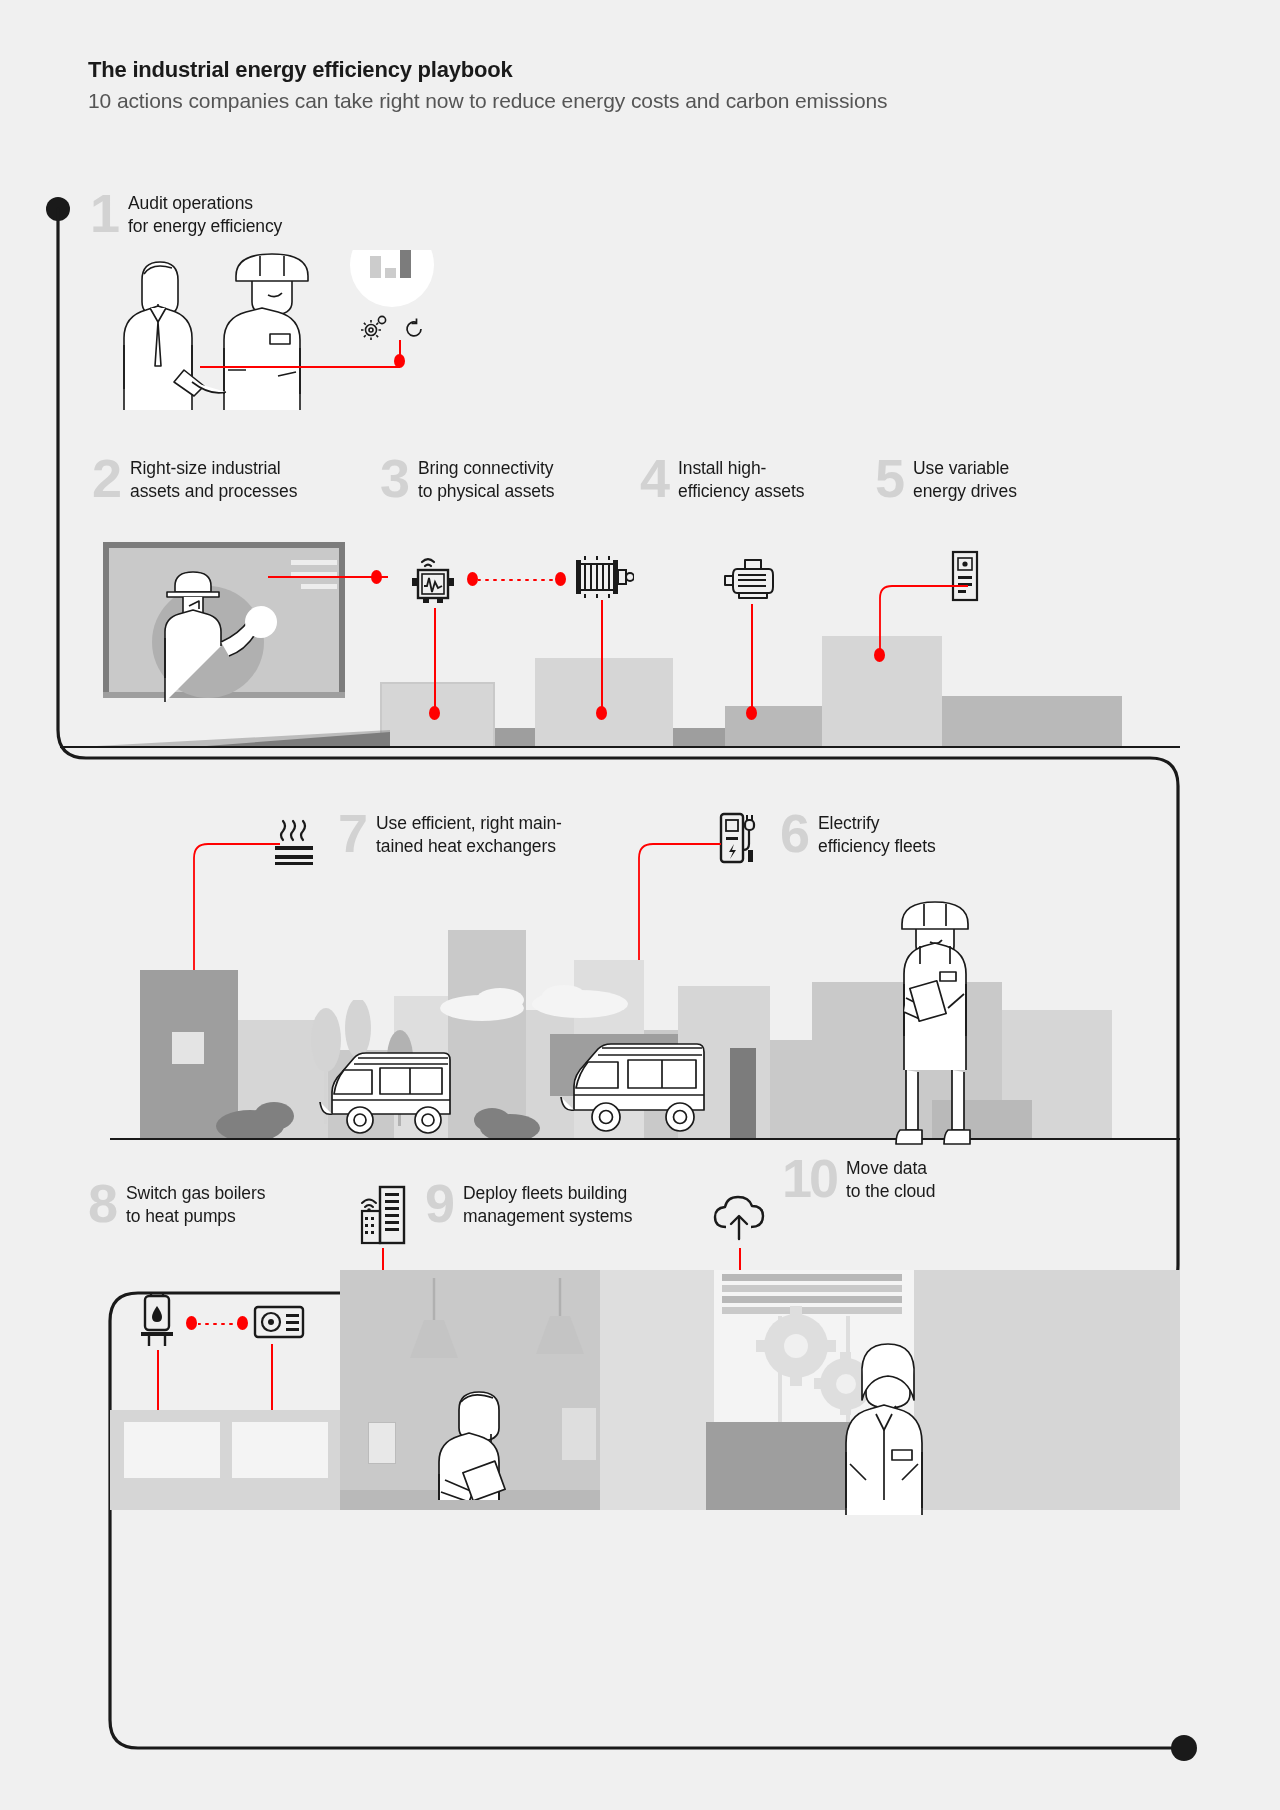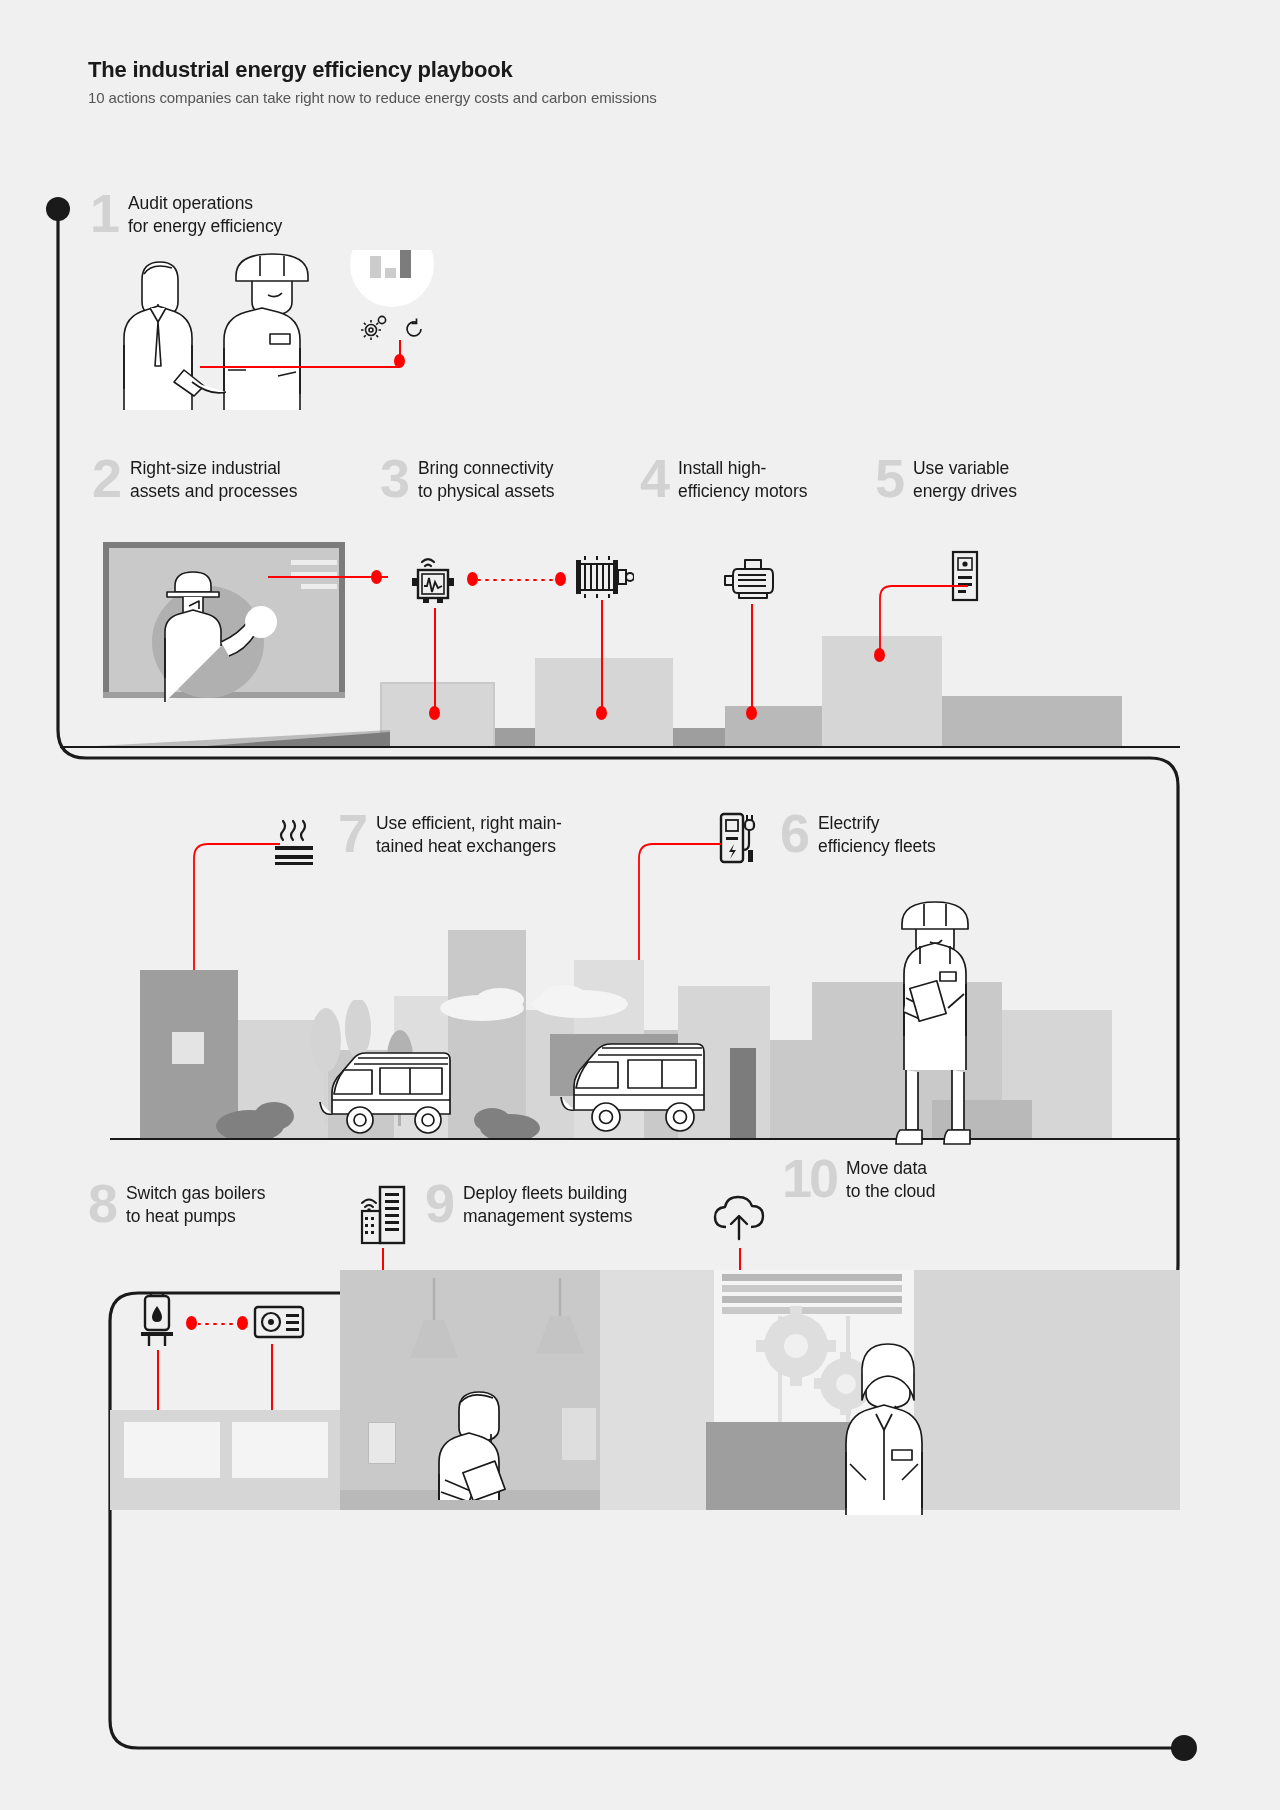--- a/index.html
+++ b/index.html
@@ -12,21 +12,21 @@
   }
   .page { position: absolute; inset: 0; }
 
   
   .header { position: absolute; left: 48px; top: 57px; margin-left: 40px; }
   .title {
     font-size: 22px; font-weight: bold; color: #1a1a1a;
     letter-spacing: -0.2px;
   }
   .subtitle {
-    font-size: 15px; color: #555; margin-top: 6px; font-weight: 400;
+    font-size: 21px; color: #555; margin-top: 6px; font-weight: 400;
     letter-spacing: -0.1px;
   }
 
   
   .track { position: absolute; left: 0; top: 0; width: 1280px; height: 1810px; pointer-events: none; }
 
   
   .item { position: absolute; display: flex; align-items: flex-start; }
   .num {
     font-size: 54px; font-weight: bold; color: #d2d2d2;
@@ -144,21 +144,21 @@
 assets and processes</div>
   </div>
   <div class="item" style="left:380px; top:455px;">
     <div class="num">3</div>
     <div class="lbl">Bring connectivity
 to physical assets</div>
   </div>
   <div class="item" style="left:640px; top:455px;">
     <div class="num">4</div>
     <div class="lbl">Install high-
-efficiency motors</div>
+efficiency assets</div>
   </div>
   <div class="item" style="left:875px; top:455px;">
     <div class="num">5</div>
     <div class="lbl">Use variable
 energy drives</div>
   </div>
 
   <div class="scene" style="left:60px; top:600px; width:1120px; height:148px;">
 
     <div class="blk g-md" style="left:320px; top:82px;  width:115px; height:66px;"></div>

